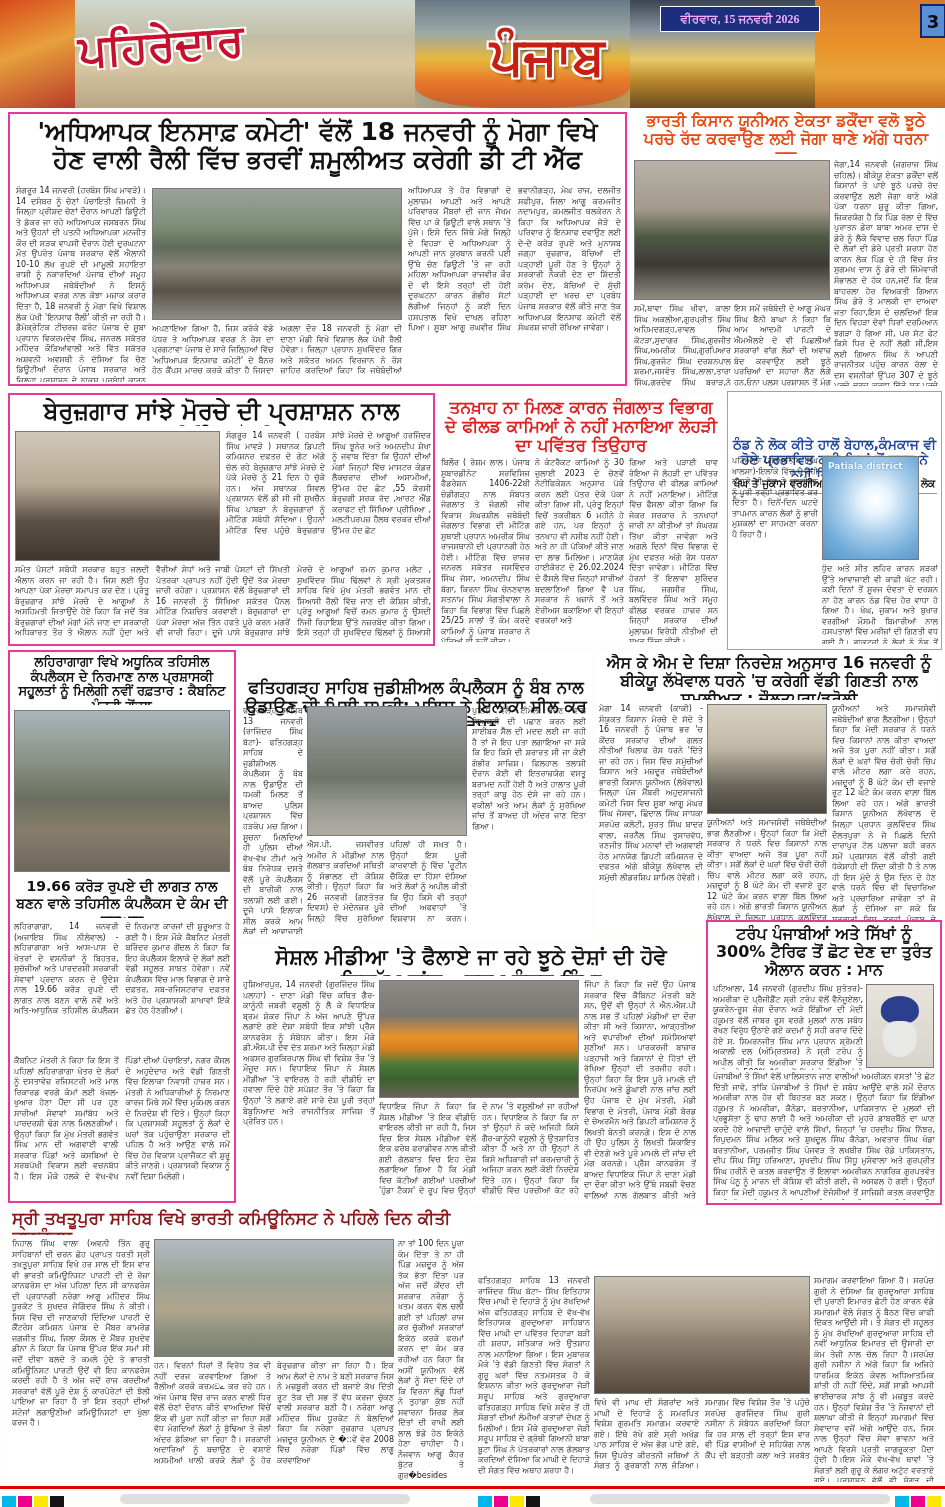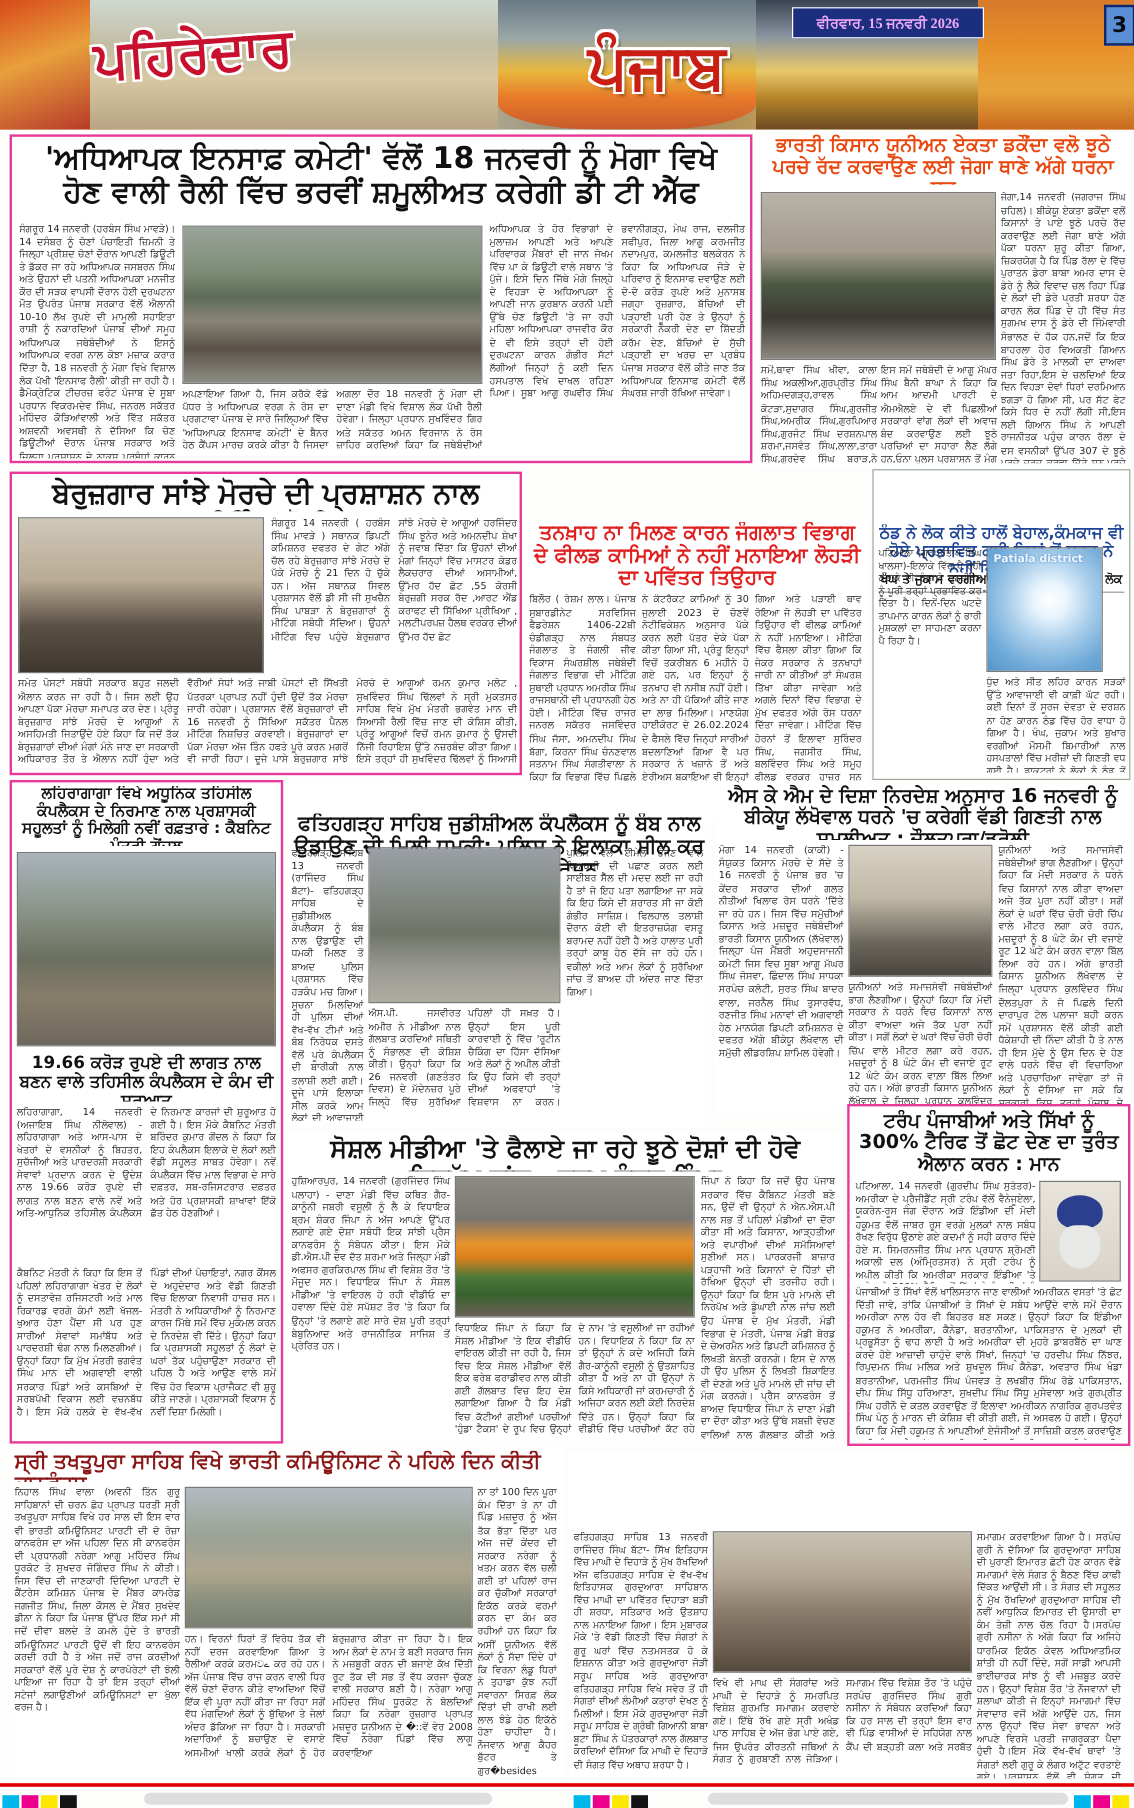--- a/index.html
+++ b/index.html
@@ -71,21 +71,21 @@
     <div class="abs dl" style="left:104px;top:194px;width:97px;height:82px;overflow:hidden;">ਇਸ ਸਮੇਂ ਜਥੇਬੰਦੀ ਦੇ ਆਗੂ ਮੱਘਰ ਸਿੰਘ ਬੈਨੀ ਬਾਘਾ ਨੇ ਕਿਹਾ ਕਿ ਆਮ ਆਦਮੀ ਪਾਰਟੀ ਦੇ ਐਮਐਲਏ ਦੇ ਵੀ ਪਿਛਲੀਆਂ ਸਰਕਾਰਾਂ ਵਾਂਗ ਲੋਕਾਂ ਦੀ ਅਵਾਜ਼ ਬੰਦ ਕਰਵਾਉਣ ਲਈ ਝੂਠੇ ਪਰਚਿਆਂ ਦਾ ਸਹਾਰਾ ਲੈਣ ਲੱਗੇ ਹਨ,ਓਨਾ ਪੁਲਸ ਪ੍ਰਸ਼ਾਸਨ ਤੋਂ ਮੰਗ ਕੀਤੀ ਕਿ ਇਹ ਝੂਠੇ ਪਰਚੇ ਰੱਦ ਕੀਤੇ ਜਾਣ,ਇਸ ਸਮੇਂ,ਥਾਵਾ ਸਿੰਘ ਖੀਵਾ, ਕਾਲਾ ਸਿੰਘ ਅਕਲੀਆ,ਗੁਰਪ੍ਰੀਤ ਸਿੰਘ ਅਹਿਮਦਗੜ੍ਹ,ਰਾਵਲ ਸਿੰਘ ਕੋਟੜਾ, ਸੁਦਾਗਰ ਸਿੰਘ,ਗੁਰਜੀਤ ਸਿੰਘ,ਅਮਰੀਕ ਸਿੰਘ, ਗੁਰਪਿਆਰ ਸਿੰਘ, ਗੁਰਜੰਟ ਸਿੰਘ ਦਰਸ਼ਨਪਾਲ ਸ਼ਰਮਾ, ਜਸਵੰਤ ਸਿੰਘ,ਲਾਲਾ,ਤਾਰਾ ਸਿੰਘ,ਗੁਰਦੇਵ ਸਿੰਘ ਬਰਾੜ ਹਾਜ਼ਰ ਸਨ।</div>
   </div>
 
   <div class="box pinkbox" style="left:8px;top:393px;width:427px;height:253px;padding:3px 5px;">
     <div class="hl" style="font-size:24px;text-align:center;height:28px;overflow:hidden;">ਬੇਰੁਜ਼ਗਾਰ ਸਾਂਝੇ ਮੋਰਚੇ ਦੀ ਪ੍ਰਸ਼ਾਸ਼ਨ ਨਾਲ ਮੀਟਿੰਗ ਹੋਈ</div>
     <div class="photo ph-office" style="left:5px;top:36px;width:205px;height:130px;"></div>
     <div class="abs dl" style="left:216px;top:36px;width:205px;height:130px;overflow:hidden;column-count:2;column-gap:7px;">ਸੰਗਰੂਰ 14 ਜਨਵਰੀ ( ਹਰਬੰਸ ਸਿੰਘ ਮਾਵੜੇ ) ਸਥਾਨਕ ਡਿਪਟੀ ਕਮਿਸ਼ਨਰ ਦਫਤਰ ਦੇ ਗੇਟ ਅੱਗੇ ਚੱਲ ਰਹੇ ਬੇਰੁਜ਼ਗਾਰ ਸਾਂਝੇ ਮੋਰਚੇ ਦੇ ਪੱਕੇ ਮੋਰਚੇ ਨੂੰ 21 ਦਿਨ ਹੋ ਚੁੱਕੇ ਹਨ। ਅੱਜ ਸਥਾਨਕ ਸਿਵਲ ਪ੍ਰਸ਼ਾਸਨ ਵੱਲੋਂ ਡੀ ਸੀ ਜੀ ਸੁਖਚੈਨ ਸਿੰਘ ਪਾਬੜਾ ਨੇ ਬੇਰੁਜ਼ਗਾਰਾਂ ਨੂੰ ਮੀਟਿੰਗ ਸਬੰਧੀ ਸੱਦਿਆ। ਉਹਨਾਂ ਮੀਟਿੰਗ ਵਿਚ ਪਹੁੰਚੇ ਬੇਰੁਜ਼ਗਾਰ ਸਾਂਝੇ ਮੋਰਚੇ ਦੇ ਆਗੂਆਂ ਹਰਜਿੰਦਰ ਸਿੰਘ ਝੂਨੇਰ ਅਤੇ ਅਮਨਦੀਪ ਸ਼ੇਖਾ ਨੂੰ ਜਵਾਬ ਦਿੱਤਾ ਕਿ ਉਹਨਾਂ ਦੀਆਂ ਮੰਗਾਂ ਜਿਨ੍ਹਾਂ ਵਿੱਚ ਮਾਸਟਰ ਕੇਡਰ ਲੈਕਚਰਾਰ ਦੀਆਂ ਅਸਾਮੀਆਂ, ਉੱਮਰ ਹੱਦ ਛੋਟ ,55 ਕੋਰਸੀ ਬੇਰੁਜ਼ਗੀ ਸਰਕ ਰੱਦ ,ਆਰਟ ਐਂਡ ਕਰਾਫਟ ਦੀ ਸਿੱਖਿਆ ਪ੍ਰੀਖਿਆ , ਮਲਟੀਪਰਪਜ਼ ਹੈਲਥ ਵਰਕਰ ਦੀਆਂ ਉੱਮਰ ਹੱਦ ਛੋਟ</div>
     <div class="abs dl" style="left:5px;top:170px;width:416px;height:78px;overflow:hidden;column-count:3;column-gap:7px;">ਸਮੇਤ ਪੋਸਟਾਂ ਸਬੰਧੀ ਸਰਕਾਰ ਬਹੁਤ ਜਲਦੀ ਐਲਾਨ ਕਰਨ ਜਾ ਰਹੀ ਹੈ। ਜਿਸ ਲਈ ਉਹ ਆਪਣਾ ਪੱਕਾ ਮੋਰਚਾ ਸਮਾਪਤ ਕਰ ਦੇਣ। ਪ੍ਰੰਤੂ ਬੇਰੁਜ਼ਗਾਰ ਸਾਂਝੇ ਮੋਰਚੇ ਦੇ ਆਗੂਆਂ ਨੇ ਅਸਹਿਮਤੀ ਜਿਤਾਉਂਦੇ ਹੋਏ ਕਿਹਾ ਕਿ ਜਦੋਂ ਤੱਕ ਬੇਰੁਜ਼ਗਾਰਾਂ ਦੀਆਂ ਮੰਗਾਂ ਮੰਨੇ ਜਾਣ ਦਾ ਸਰਕਾਰੀ ਅਧਿਕਾਰਤ ਤੌਰ ਤੇ ਐਲਾਨ ਨਹੀਂ ਹੁੰਦਾ ਅਤੇ ਵੈਰੀਆਂ ਸੇਧਾਂ ਅਤੇ ਜਾਬੀ ਪੋਸਟਾਂ ਦੀ ਸਿੱਖਤੀ ਪੱਤਰਕਾ ਪ੍ਰਾਪਤ ਨਹੀਂ ਹੁੰਦੀ ਉਦੋਂ ਤੱਕ ਮੋਰਚਾ ਜਾਰੀ ਰਹੇਗਾ। ਪ੍ਰਸ਼ਾਸਨ ਵੱਲੋਂ ਬੇਰੁਜ਼ਗਾਰਾਂ ਦੀ 16 ਜਨਵਰੀ ਨੂੰ ਸਿੱਖਿਆ ਸਕੱਤਰ ਪੈਨਲ ਮੀਟਿੰਗ ਨਿਸ਼ਚਿਤ ਕਰਵਾਈ। ਬੇਰੁਜ਼ਗਾਰਾਂ ਦਾ ਪੱਕਾ ਮੋਰਚਾ ਅੱਜ ਤਿੰਨ ਹਫਤੇ ਪੂਰੇ ਕਰਨ ਮਗਰੋਂ ਵੀ ਜਾਰੀ ਰਿਹਾ। ਦੂਜੇ ਪਾਸੇ ਬੇਰੁਜ਼ਗਾਰ ਸਾਂਝੇ ਮੋਰਚੇ ਦੇ ਆਗੂਆਂ ਰਮਨ ਕੁਮਾਰ ਮਲੋਟ , ਸੁਖਵਿੰਦਰ ਸਿੰਘ ਢਿੱਲਵਾਂ ਨੇ ਸ੍ਰੀ ਮੁਕਤਸਰ ਸਾਹਿਬ ਵਿਖੇ ਮੁੱਖ ਮੰਤਰੀ ਭਗਵੰਤ ਮਾਨ ਦੀ ਸਿਆਸੀ ਰੈਲੀ ਵਿੱਚ ਜਾਣ ਦੀ ਕੋਸ਼ਿਸ ਕੀਤੀ, ਪ੍ਰੰਤੂ ਆਗੂਆਂ ਵਿਚੋਂ ਰਮਨ ਕੁਮਾਰ ਨੂੰ ਉਸਦੀ ਨਿੱਜੀ ਰਿਹਾਇਸ਼ ਉੱਤੇ ਨਜ਼ਰਬੰਦ ਕੀਤਾ ਗਿਆ। ਇਸੇ ਤਰ੍ਹਾਂ ਹੀ ਸੁਖਵਿੰਦਰ ਢਿੱਲਵਾਂ ਨੂੰ ਸਿਆਸੀ ਰੈਲੀ ਵਿੱਚ ਜਾਣ ਤੋਂ ਕਸਤੋ ਵਿੱਚੋਂ ਹੀ ਮੋੜ ਦਿੱਤਾ ਗਿਆ। ਬੇਰੁਜ਼ਗਾਰ ਆਗੂਆਂ ਨੇ ਐਲਾਨ ਕੀਤਾ ਕਿ ਮੰਗਾਂ ਮੰਨੇ ਜਾਣ ਤੱਕ ਸਾਂਝੇ ਮੋਰਚੇ ਦਾ ਪੱਕਾ ਧਰਨਾ ਜਿਉਂ ਦੀ ਤਿਉਂ ਜਾਰੀ ਰਹੇਗਾ।</div>
   </div>
 
-  <div class="box" style="left:438px;top:396px;width:286px;height:250px;padding:2px 3px;margin-top:37px;">
+  <div class="box" style="left:438px;top:396px;width:286px;height:250px;padding:2px 3px;">
     <div class="hl" style="font-size:17px;color:#e01f1f;height:56px;overflow:hidden;">ਤਨਖ਼ਾਹ ਨਾ ਮਿਲਣ ਕਾਰਨ ਜੰਗਲਾਤ ਵਿਭਾਗ ਦੇ ਫੀਲਡ ਕਾਮਿਆਂ ਨੇ ਨਹੀਂ ਮਨਾਇਆ ਲੋਹੜੀ ਦਾ ਪਵਿੱਤਰ ਤਿਉਹਾਰ</div>
     <div class="abs dl" style="left:3px;top:62px;width:89px;height:184px;overflow:hidden;">ਬਿਲੌਰ ( ਰੇਸ਼ਮ ਲਾਲ। ਪੰਜਾਬ ਸੁਬਾਰਡੀਨੇਟ ਸਰਵਿਸਿਜ ਫੈਡਰੇਸ਼ਨ 1406-22ਬੀ ਚੰਡੀਗੜ੍ਹ ਨਾਲ ਸੰਬਧਤ ਜੰਗਲਾਤ ਤੇ ਜੰਗਲੀ ਜੀਵ ਵਿਕਾਸ ਸੰਘਰਸ਼ੀਲ ਜਥੇਬੰਦੀ ਜੰਗਲਾਤ ਵਿਭਾਗ ਦੀ ਮੀਟਿੰਗ ਸੁਥਾਈ ਪ੍ਰਧਾਨ ਅਮਰੀਕ ਸਿੰਘ ਰਾਜਸਥਾਨੀ ਦੀ ਪ੍ਰਧਾਨਗੀ ਹੇਠ ਹੋਈ। ਮੀਟਿੰਗ ਵਿੱਚ ਰਾਜਰ ਜਨਰਲ ਸਕੱਤਰ ਜਸਵਿੰਦਰ ਸਿੰਘ ਜੱਸਾ, ਅਮਨਦੀਪ ਸਿੰਘ ਬੱਗਾ, ਕਿਰਨਾ ਸਿੰਘ ਚੰਨਣਵਾਲ ਸਤਨਾਮ ਸਿੰਘ ਸੰਗਤੀਵਾਲਾ ਨੇ ਕਿਹਾ ਕਿ ਵਿਭਾਗ ਵਿੱਚ ਪਿਛਲੇ 25/25 ਸਾਲਾਂ ਤੋਂ ਕੰਮ ਕਰਦੇ ਕਾਮਿਆਂ ਨੂੰ ਪੰਜਾਬ ਸਰਕਾਰ ਨੇ ਪੱਕਿਆਂ ਵੀ ਨਹੀਂ ਕੀਤਾ।</div>
     <div class="abs dl" style="left:97px;top:62px;width:89px;height:184px;overflow:hidden;">ਨੇ ਕੰਟਰੈਕਟ ਕਾਮਿਆਂ ਨੂੰ 30 ਜੁਲਾਈ 2023 ਦੇ ਚੋਣਵੇਂ ਨੋਟੀਫਿਕੇਸ਼ਨ ਅਨੁਸਾਰ ਪੱਕੇ ਕਰਨ ਲਈ ਪੱਤਰ ਦੇਕੇ ਪੱਕਾ ਕੀਤਾ ਗਿਆ ਸੀ, ਪ੍ਰੰਤੂ ਇਨ੍ਹਾਂ ਵਿਚੋਂ ਤਕਰੀਬਨ 6 ਮਹੀਨੇ ਹੋ ਗਏ ਹਨ, ਪਰ ਇਨ੍ਹਾਂ ਨੂੰ ਤਨਖਾਹ ਵੀ ਨਸੀਬ ਨਹੀਂ ਹੋਈ। ਅਤੇ ਨਾ ਹੀ ਪੱਕਿਆਂ ਕੀਤੇ ਜਾਣ ਦਾ ਲਾਭ ਮਿਲਿਆ। ਮਾਣਯੋਗ ਹਾਈਕੋਰਟ ਦੇ 26.02.2024 ਦੇ ਫੈਸਲੇ ਵਿੱਚ ਜਿਨ੍ਹਾਂ ਸਾਰੀਆਂ ਬਦਲਾਣਿਆਂ ਗਿਆ ਵੈ ਪਰ ਸਰਕਾਰ ਨੇ ਖਜ਼ਾਨੇ ਤੋਂ ਅਤੇ ਏਰੀਅਸ ਬਕਾਇਆ ਵੀ ਇਨ੍ਹਾਂ ਵਰਕਰਾਂ ਅਤੇ</div>
     <div class="abs dl" style="left:191px;top:62px;width:89px;height:184px;overflow:hidden;">ਗਿਆ ਅਤੇ ਪੜਾਈ ਥਾਵ ਰੋਇਆ ਜੋ ਲੋਹੜੀ ਦਾ ਪਵਿੱਤਰ ਤਿਉਹਾਰ ਵੀ ਫੀਲਡ ਕਾਮਿਆਂ ਨੇ ਨਹੀਂ ਮਨਾਇਆ। ਮੀਟਿੰਗ ਵਿੱਚ ਫੈਸਲਾ ਕੀਤਾ ਗਿਆ ਕਿ ਜੇਕਰ ਸਰਕਾਰ ਨੇ ਤਨਖਾਹਾਂ ਜਾਰੀ ਨਾ ਕੀਤੀਆਂ ਤਾਂ ਸੰਘਰਸ਼ ਤਿੱਖਾ ਕੀਤਾ ਜਾਵੇਗਾ ਅਤੇ ਅਗਲੇ ਦਿਨਾਂ ਵਿੱਚ ਵਿਭਾਗ ਦੇ ਮੁੱਖ ਦਫਤਰ ਅੱਗੇ ਰੋਸ ਧਰਨਾ ਦਿੱਤਾ ਜਾਵੇਗਾ। ਮੀਟਿੰਗ ਵਿੱਚ ਹੋਰਨਾਂ ਤੋਂ ਇਲਾਵਾ ਸੁਰਿੰਦਰ ਸਿੰਘ, ਜਗਸੀਰ ਸਿੰਘ, ਬਲਵਿੰਦਰ ਸਿੰਘ ਅਤੇ ਸਮੂਹ ਫੀਲਡ ਵਰਕਰ ਹਾਜ਼ਰ ਸਨ ਜਿਨ੍ਹਾਂ ਸਰਕਾਰ ਦੀਆਂ ਮੁਲਾਜ਼ਮ ਵਿਰੋਧੀ ਨੀਤੀਆਂ ਦੀ ਸਖ਼ਤ ਨਿੰਦਾ ਕੀਤੀ।</div>
   </div>
 
   <div class="box graybox" style="left:727px;top:391px;width:215px;height:259px;padding:3px 4px;">
     <div class="hl" style="font-size:13.5px;color:#1f4597;height:40px;overflow:hidden;margin-top:42px;">ਠੰਡ ਨੇ ਲੋਕ ਕੀਤੇ ਹਾਲੋਂ ਬੇਹਾਲ,ਕੰਮਕਾਜ ਵੀ ਹੋਏ ਪ੍ਰਭਾਵਿਤ ਕਈ ਦਿਨਾਂ ਤੋਂ ਸੂਰਜ ਨੇ ਨਹੀਂ ਦਿਤੇ ਦਰਸ਼ਨ</div>
     <div class="sub" style="font-size:10.5px;height:16px;overflow:hidden;border-bottom:1px solid #999;">ਖੰਘ ਤੇ ਜੁਕਾਮ ਵਰਗੀਆਂ ਮੌਸਮੀ ਬਿਮਾਰੀਆਂ ਨਾਲ ਲੋਕ ਪ੍ਰੇਸ਼ਾਨ</div>
     <div class="abs dl" style="left:4px;top:64px;width:86px;height:188px;overflow:hidden;">ਪਟਿਆਲਾ (ਗੁਰਪ੍ਰਤਾਪ ਸਿੰਘ ਖਾਲਸਾ)-ਇਲਾਕੇ ਵਿੱਚ ਪੈ ਰਹੀ ਕੜਾਕੇ ਦੀ ਠੰਡ ਨੇ ਜਨਜੀਵਨ ਨੂੰ ਪੂਰੀ ਤਰ੍ਹਾਂ ਪ੍ਰਭਾਵਿਤ ਕਰ ਦਿੱਤਾ ਹੈ। ਦਿਨੋਂ-ਦਿਨ ਘਟਦੇ ਤਾਪਮਾਨ ਕਾਰਨ ਲੋਕਾਂ ਨੂੰ ਭਾਰੀ ਮੁਸ਼ਕਲਾਂ ਦਾ ਸਾਹਮਣਾ ਕਰਨਾ ਪੈ ਰਿਹਾ ਹੈ।</div>

